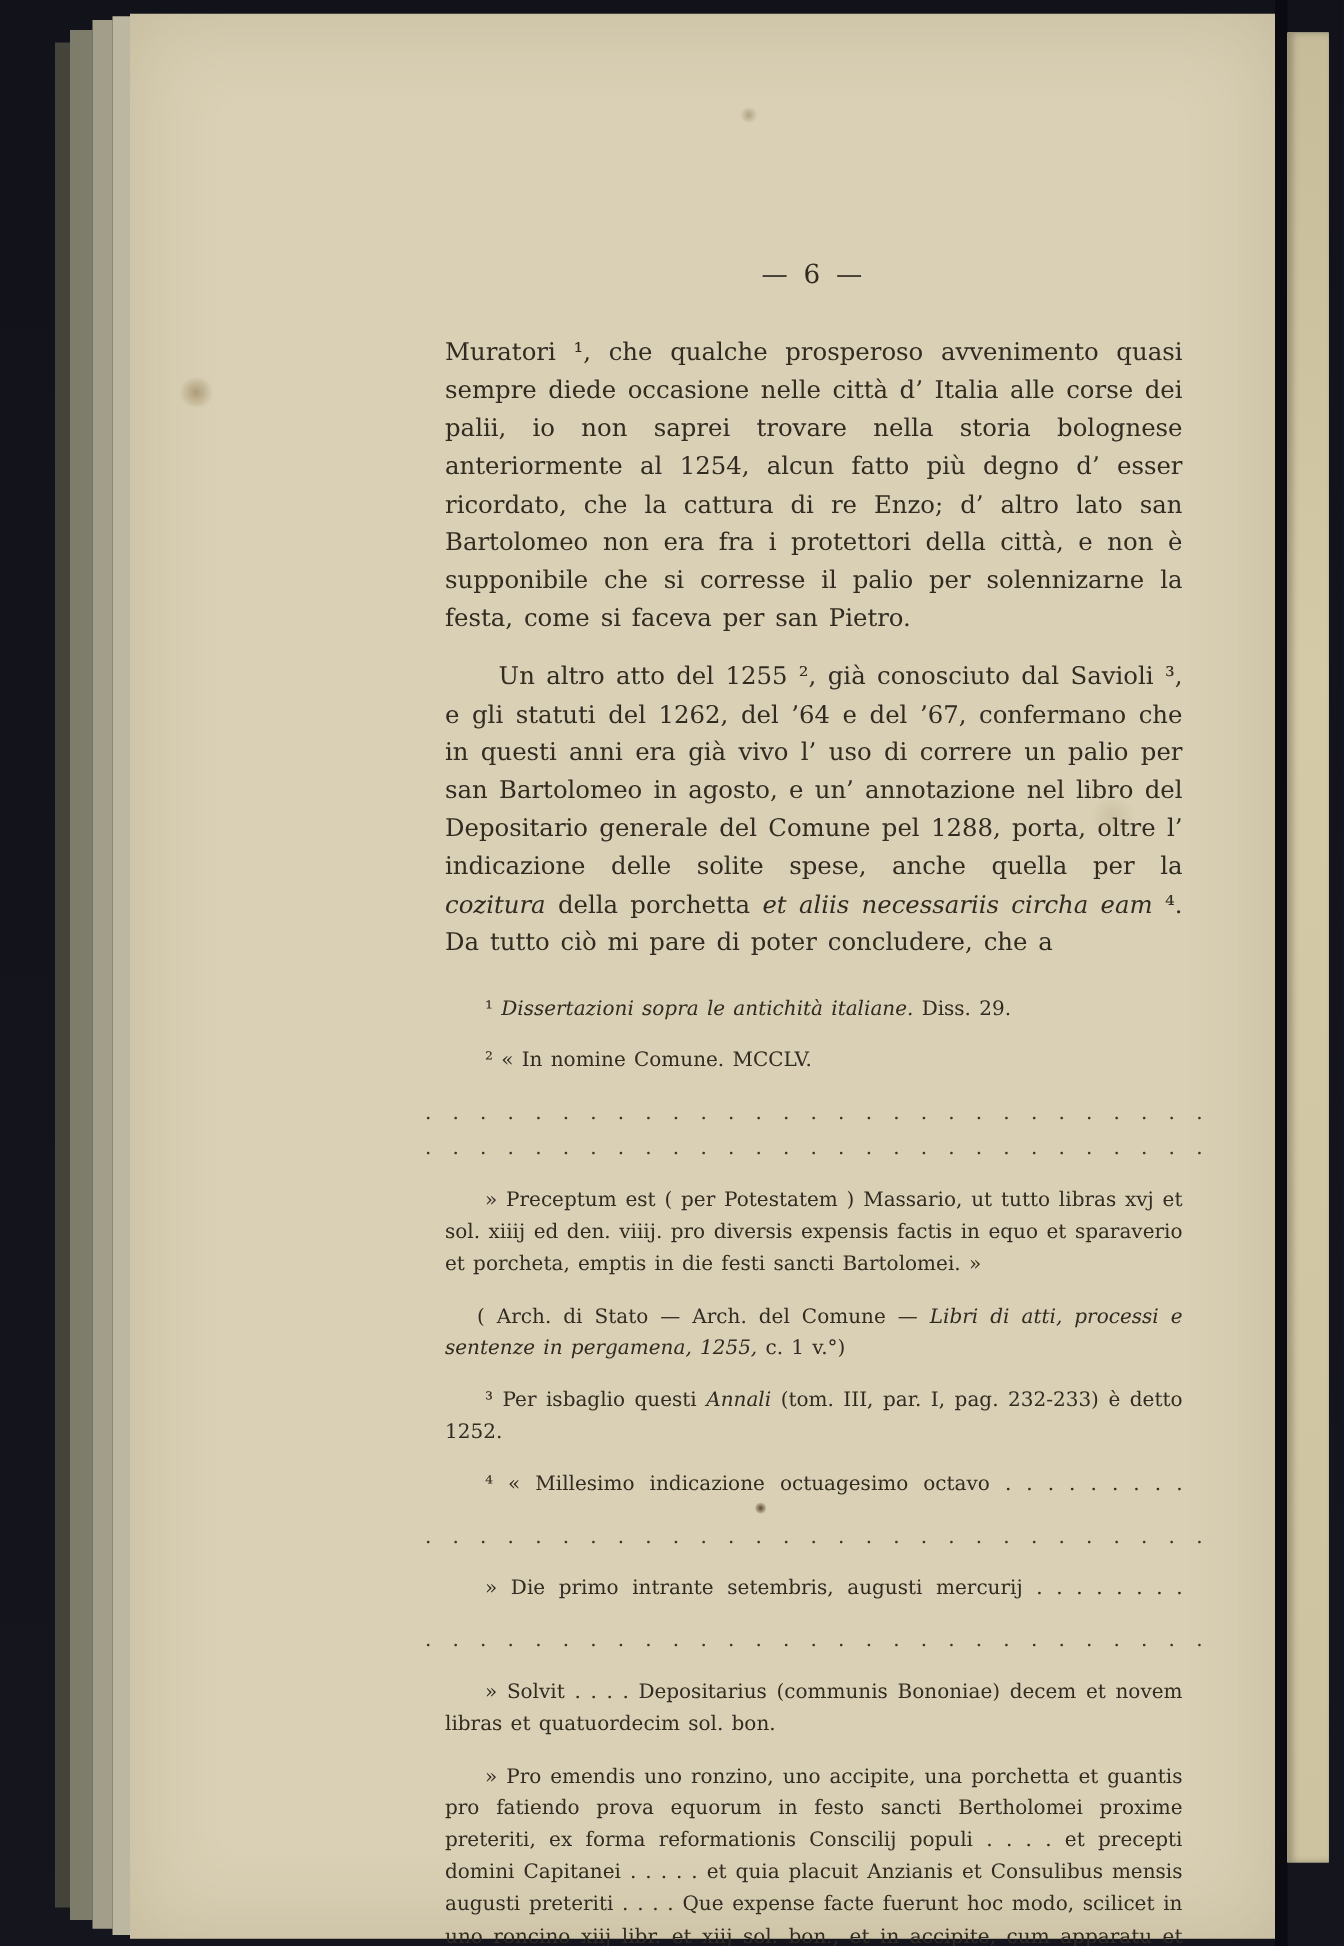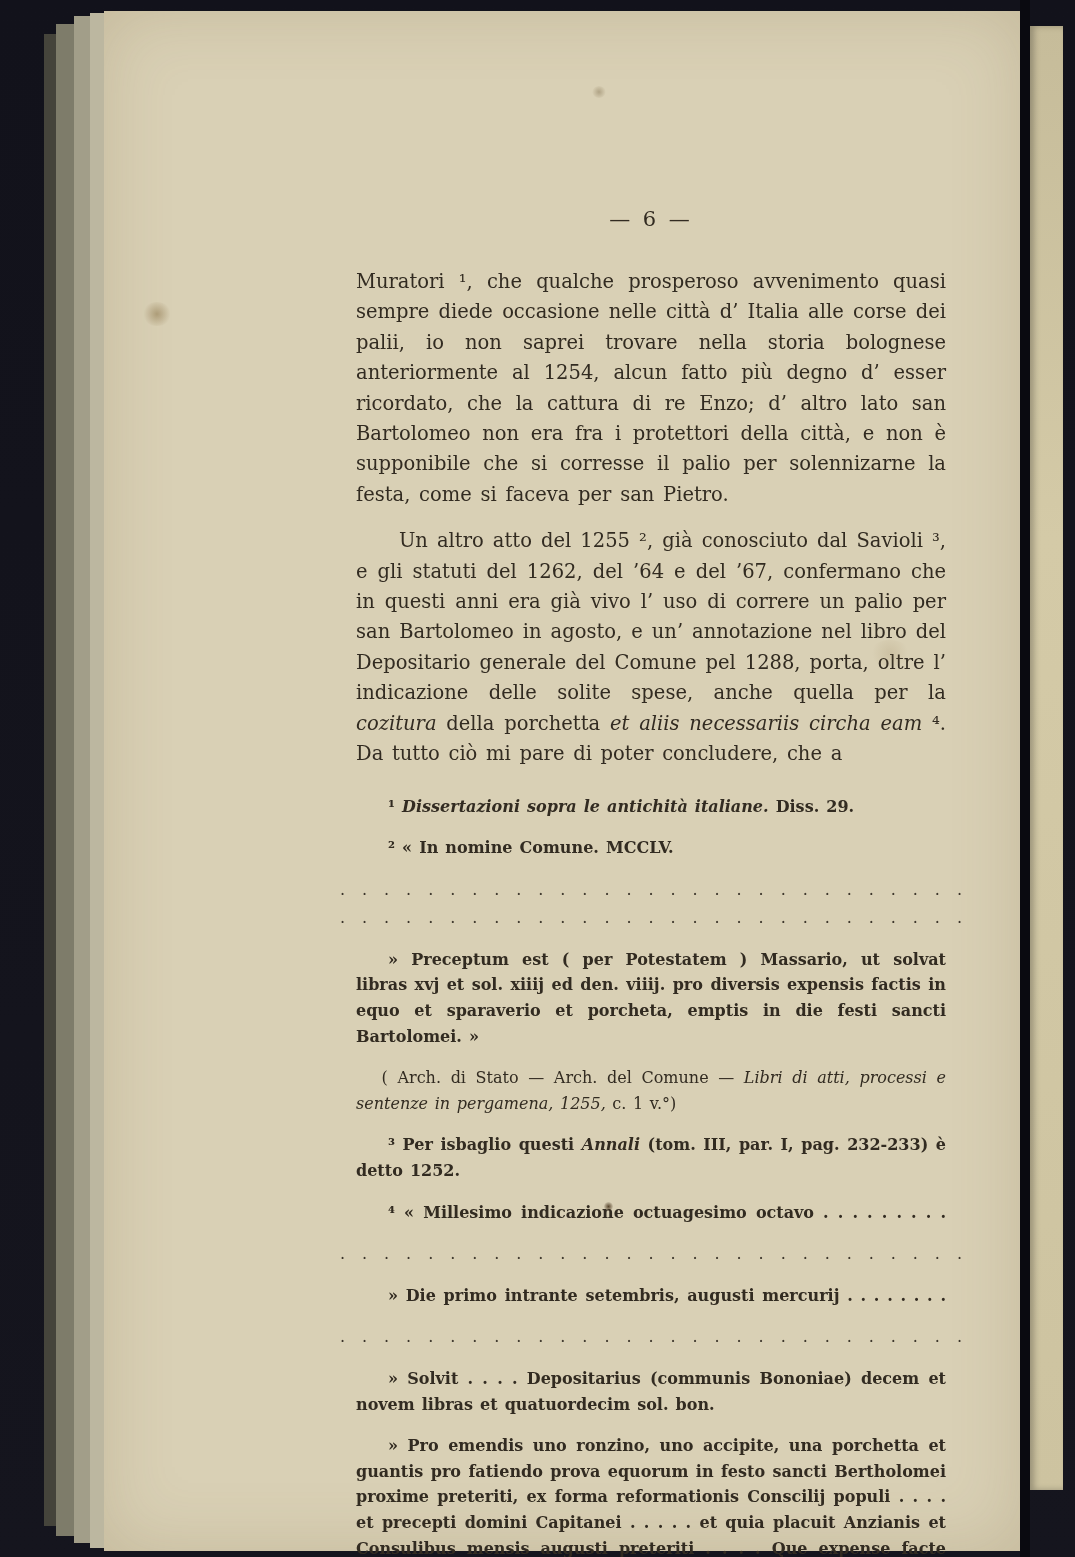--- a/index.html
+++ b/index.html
@@ -51,21 +51,21 @@
     text-align:justify;
     word-spacing:2.5px;
   }
   .indent { text-indent:2.2em; }
 
   .footnotes {
     margin-top:24px;
     font-size:16px; line-height:1.6;
   }
   .fn { text-align:justify; word-spacing:1.5px; }
-  .fn-indent { text-indent:2em;font-weight:bold; }
+  .fn-indent { text-indent:2em; }
   .src-indent { text-indent:1.6em; }
 
   .dots-row {
     margin:3px 0;
     word-spacing:10px;
     text-align:justify; text-align-last:justify;
     -moz-text-align-last:justify;
     color:#3b342a;
   }
   .fill-line { text-align:justify; text-align-last:justify; -moz-text-align-last:justify; }
@@ -116,21 +116,21 @@
 
         <p class="fn fn-indent"><span>¹ </span><span class="italic">Dissertazioni sopra le antichità italiane.</span><span> Diss. 29.</span></p>
 
         <p class="fn fn-indent">² « In nomine Comune. MCCLV.</p>
 
         <p class="dots-row">. . . . . . . . . . . . . . . . . . . . . . . . . . . . .</p>
 
 
         <p class="dots-row">. . . . . . . . . . . . . . . . . . . . . . . . . . . . .</p>
 
-        <p class="fn fn-indent">» Preceptum est ( per Potestatem ) Massario, ut solvat libras xvj et sol. xiiij ed den. viiij. pro diversis expensis factis in equo et sparaverio et porcheta, emptis in die festi sancti Bartolomei. »</p>
+        <p class="fn fn-indent">» Preceptum est ( per Potestatem ) Massario, ut tutto libras xvj et sol. xiiij ed den. viiij. pro diversis expensis factis in equo et sparaverio et porcheta, emptis in die festi sancti Bartolomei. »</p>
 
         <p class="fn src-indent"><span>( Arch. di Stato — Arch. del Comune — </span><span class="italic">Libri di atti, processi e sentenze in pergamena, 1255,</span><span> c. 1 v.°)</span></p>
 
         <p class="fn fn-indent"><span>³ Per isbaglio questi </span><span class="italic">Annali</span><span> (tom. III, par. I, pag. 232-233) è detto 1252.</span></p>
 
         <p class="fn fn-indent fill-line">⁴ « Millesimo indicazione octuagesimo octavo . . . . . . . . .</p>
 
         <p class="dots-row">. . . . . . . . . . . . . . . . . . . . . . . . . . . . .</p>
 
         <p class="fn fn-indent fill-line">» Die primo intrante setembris, augusti mercurij . . . . . . . .</p>

